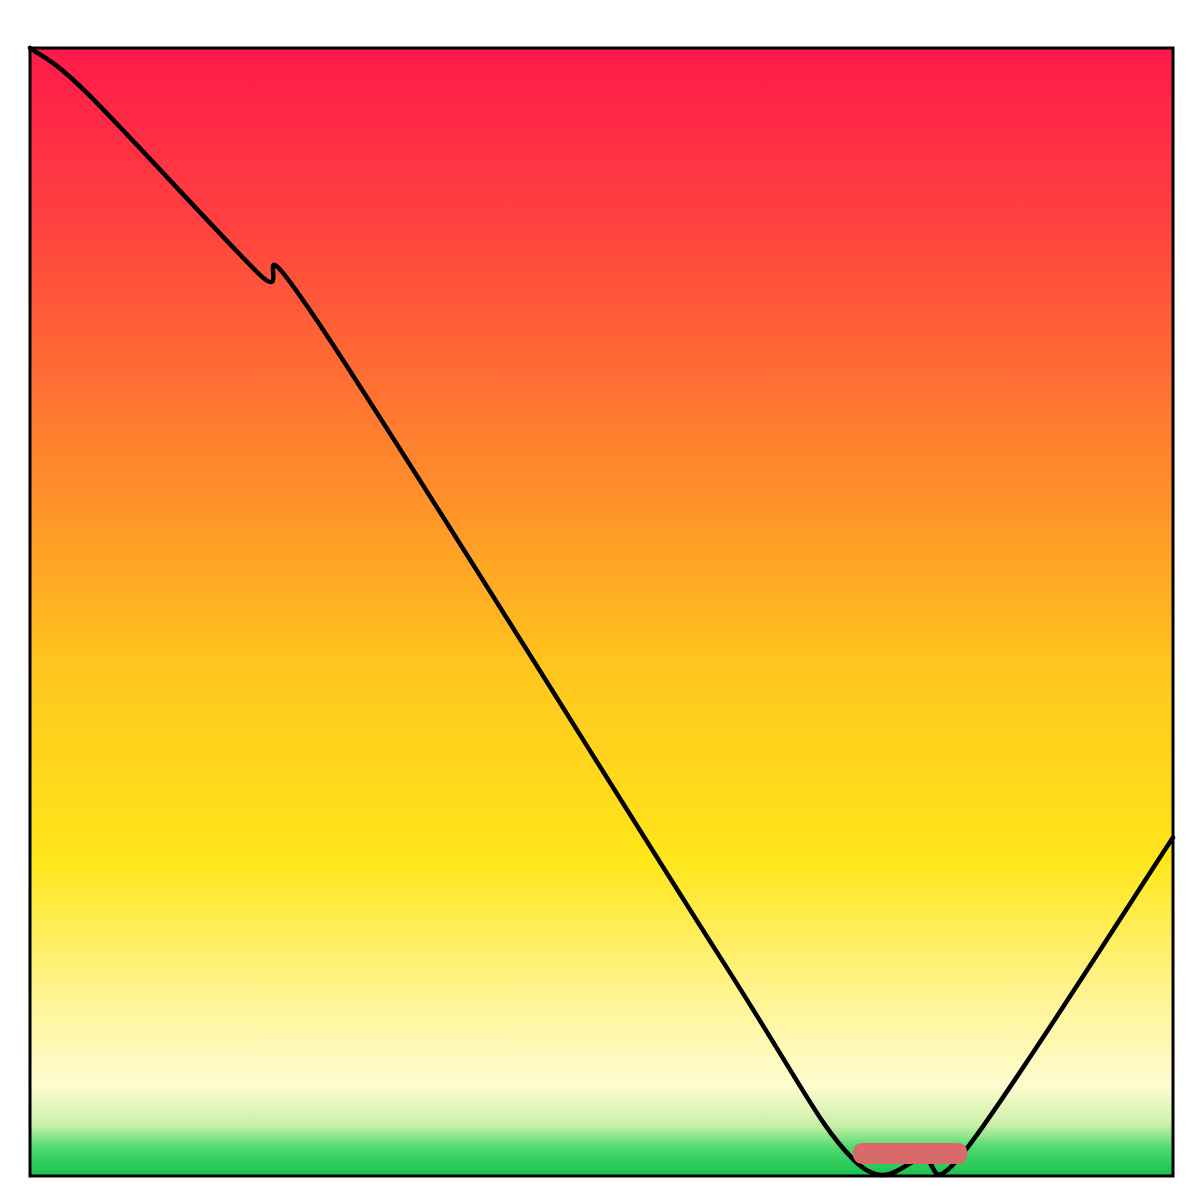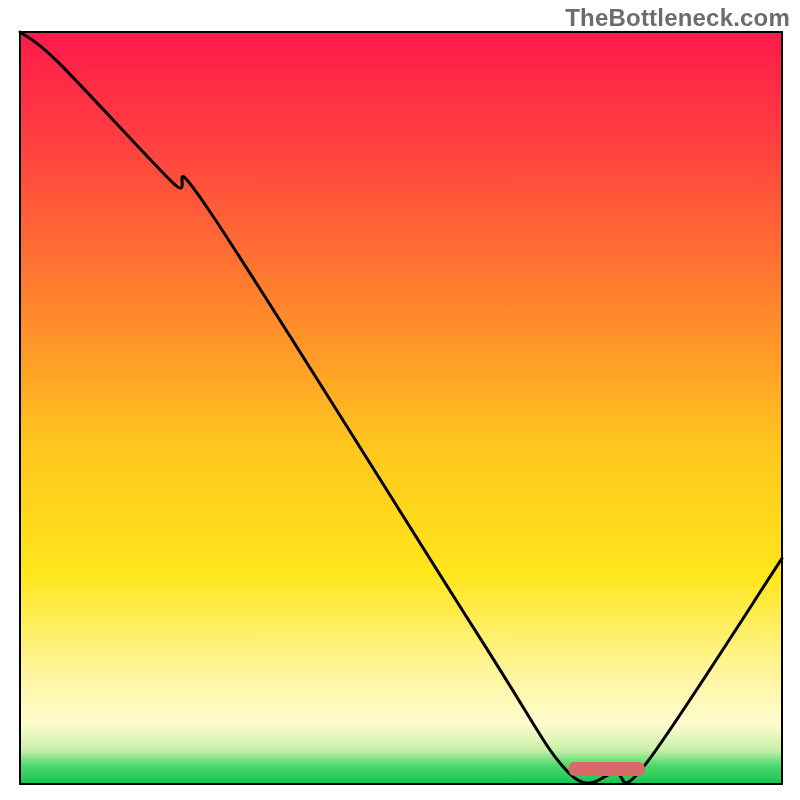--- a/index.html
+++ b/index.html
@@ -28,21 +28,20 @@
   svg.plot {
     position: absolute;
     top: 0;
     left: 0;
   }
 </style>
 </head>
 <body>
 
 <div class="container">
-  <div class="watermark">TheBottleneck.com</div>
 
   <svg class="plot" width="800" height="800" viewBox="0 0 800 800">
     <defs>
       <linearGradient id="bg-grad" x1="0" y1="0" x2="0" y2="1">
       <stop offset="0%" stop-color="#ff1a4a"></stop>
           <stop offset="15%" stop-color="#ff4040"></stop>
           <stop offset="38%" stop-color="#ff8a2b"></stop>
           <stop offset="55.00000000000001%" stop-color="#ffc61e"></stop>
           <stop offset="72%" stop-color="#ffe61a"></stop>
           <stop offset="85%" stop-color="#fff59a"></stop>

